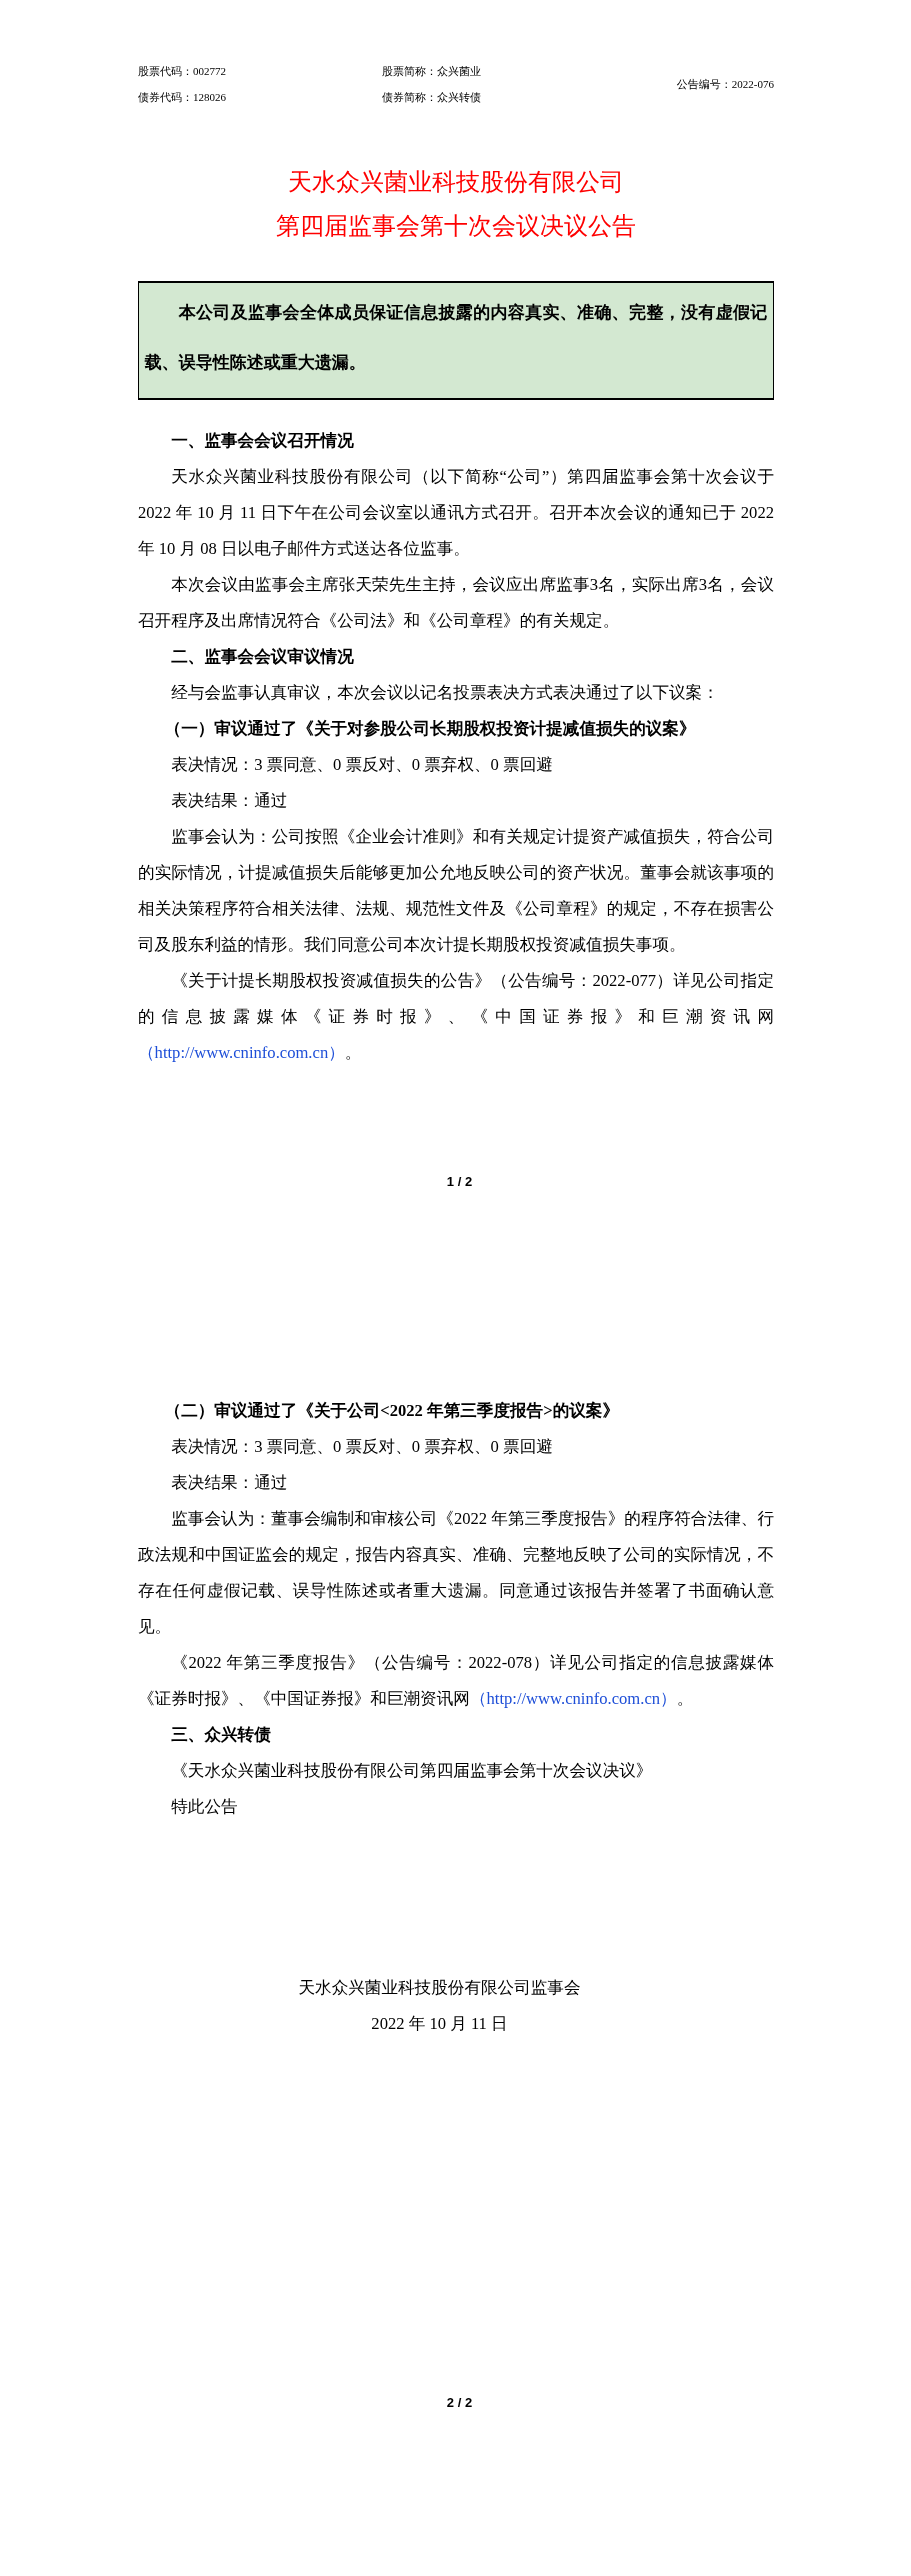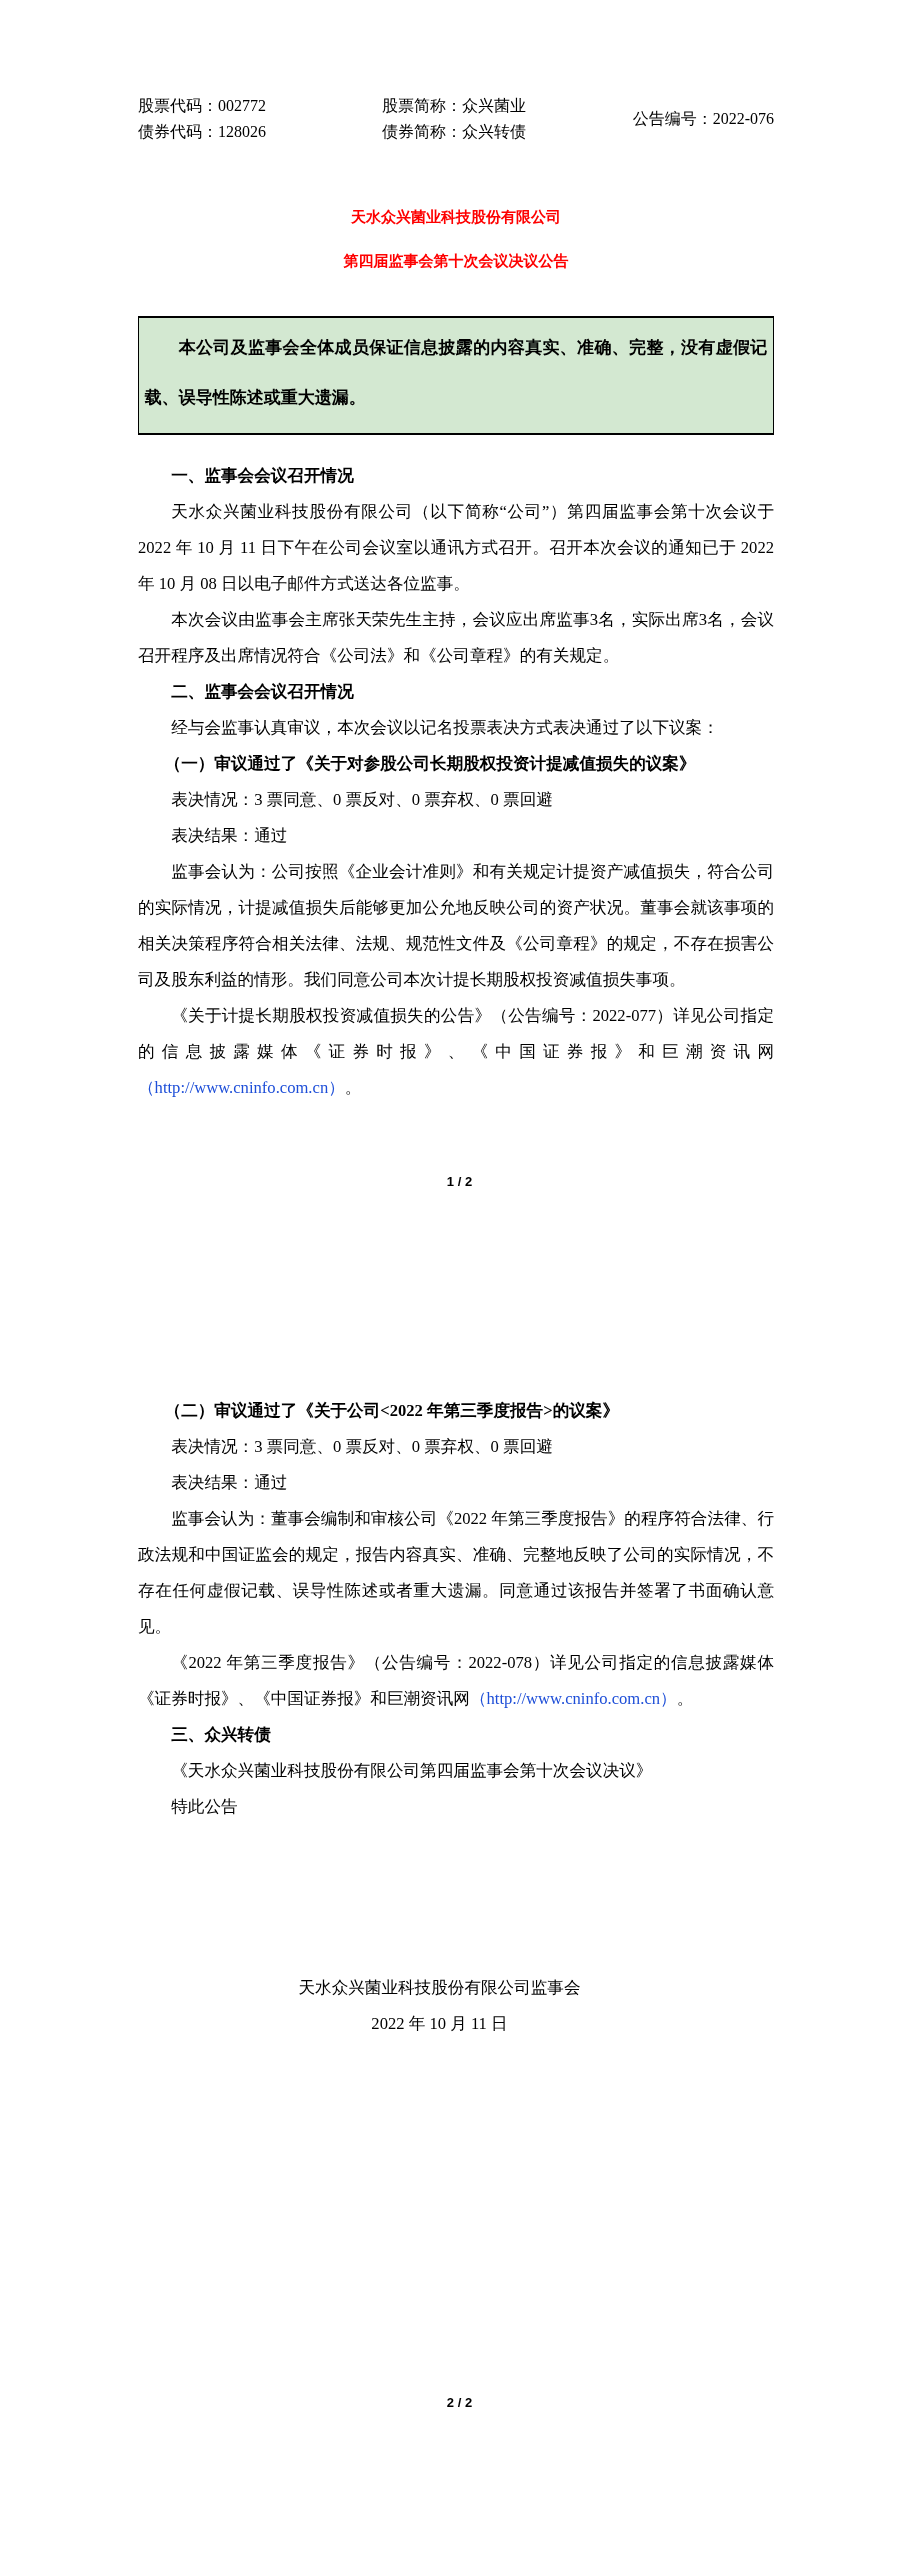--- a/index.html
+++ b/index.html
@@ -20,41 +20,41 @@
     height: 1288px;
     overflow: hidden;
   }
   .content {
     margin: 0 138px;
     width: 636px;
   }
 
   
   .codes {
-    padding-top: 93px;
+    padding-top: 58px;
     display: flex;
-    font-size: 16px;
+    font-size: 11px;
     line-height: 26px;
   }
   .codes .col-a { width: 244px; }
   .codes .col-b { flex: 1; }
   .codes .col-c {
     width: 189px;
     align-self: center;
     text-align: right;
     white-space: nowrap;
   }
 
   
   .doc-title {
     margin-top: 50px;
     text-align: center;
     color: #fe0000;
-    font-weight: bold;
-    font-size: 15px;
+    font-weight: normal;
+    font-size: 24px;
     line-height: 44px;
   }
 
   
   .disclaimer-box {
     margin-top: 33px;
     background: #d3e8d1;
     border: 1.7px solid #000000;
     border-top-width: 2.3px;
     border-bottom-width: 2.9px;
@@ -140,21 +140,21 @@
     </div>
 
     <div class="disclaimer-box">
       <p>本公司及监事会全体成员保证信息披露的内容真实、准确、完整，没有虚假记载、误导性陈述或重大遗漏。</p>
     </div>
 
     <div class="body-text">
       <p class="hd">一、监事会会议召开情况</p>
       <p>天水众兴菌业科技股份有限公司（以下简称“公司”）第四届监事会第十次会议于 2022 年 10 月 11 日下午在公司会议室以通讯方式召开。召开本次会议的通知已于 2022 年 10 月 08 日以电子邮件方式送达各位监事。</p>
       <p>本次会议由监事会主席张天荣先生主持，会议应出席监事3名，实际出席3名，会议召开程序及出席情况符合《公司法》和《公司章程》的有关规定。</p>
-      <p class="hd">二、监事会会议召开情况</p>
+      <p class="hd">二、监事会会议审议情况</p>
       <p>经与会监事认真审议，本次会议以记名投票表决方式表决通过了以下议案：</p>
       <p class="hd-paren">（一）审议通过了《关于对参股公司长期股权投资计提减值损失的议案》</p>
       <p>表决情况：3 票同意、0 票反对、0 票弃权、0 票回避</p>
       <p>表决结果：通过</p>
       <p>监事会认为：公司按照《企业会计准则》和有关规定计提资产减值损失，符合公司的实际情况，计提减值损失后能够更加公允地反映公司的资产状况。董事会就该事项的相关决策程序符合相关法律、法规、规范性文件及《公司章程》的规定，不存在损害公司及股东利益的情形。我们同意公司本次计提长期股权投资减值损失事项。</p>
       <p><span>《关于计提长期股权投资减值损失的公告》（公告编号：2022-077）详见公司指定的信息披露媒体《证券时报》、《中国证券报》和巨潮资讯网</span><span class="link">（http://www.cninfo.com.cn）</span><span>。</span></p>
     </div>
 
   </div>
   <div class="page-num p1">1 / 2</div>

